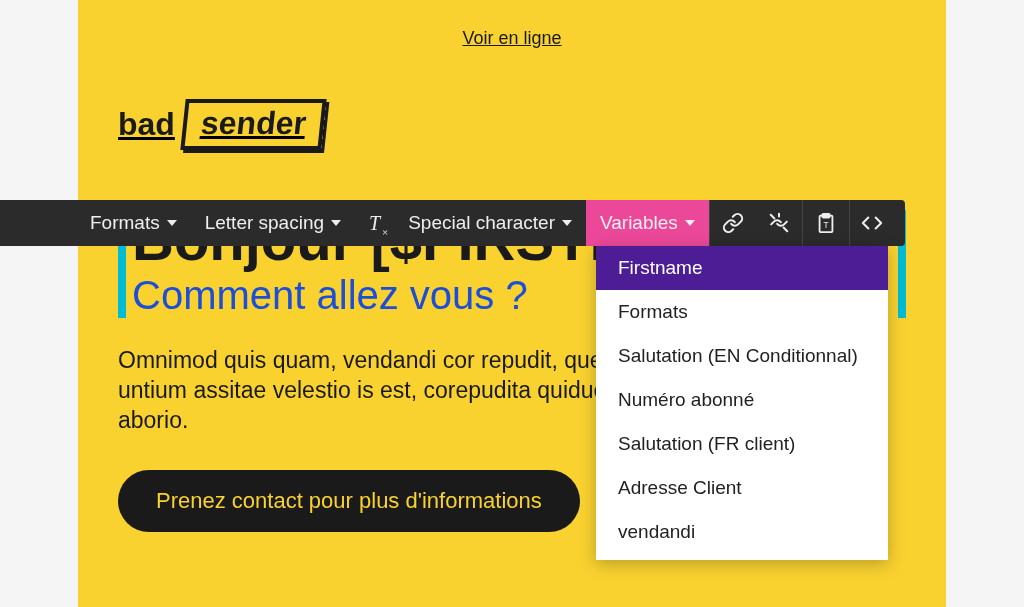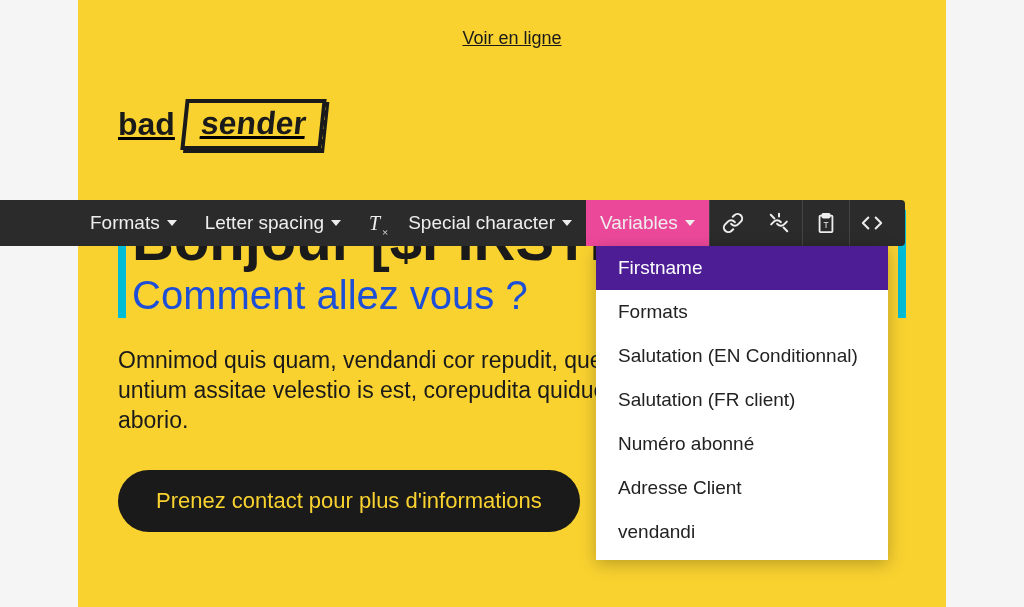--- a/index.html
+++ b/index.html
@@ -266,17 +266,17 @@
         <polyline points="16 18 22 12 16 6"></polyline>
         <polyline points="8 6 2 12 8 18"></polyline>
       </svg>
   </div>
 </div>
 
 <div class="dropdown">
   <div class="dropdown-item highlighted">Firstname</div>
   <div class="dropdown-item">Formats</div>
   <div class="dropdown-item">Salutation (EN Conditionnal)</div>
+  <div class="dropdown-item">Numéro abonné</div>
   <div class="dropdown-item">Salutation (FR client)</div>
-  <div class="dropdown-item">Numéro abonné</div>
   <div class="dropdown-item">Adresse Client</div>
   <div class="dropdown-item"> vendandi</div>
 </div>
 
 </body></html>

